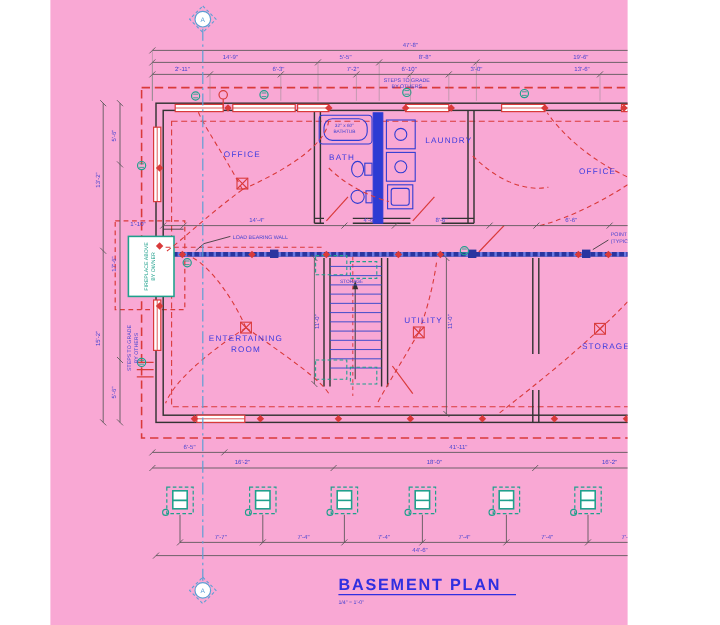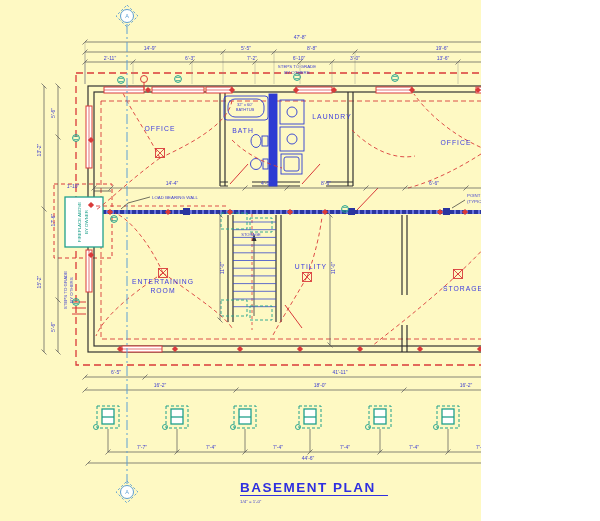--- a/index.html
+++ b/index.html
@@ -1,16 +1,16 @@
 <!DOCTYPE html>
 <html><head>
 <meta charset="utf-8">
 <style>
   html,body{margin:0;padding:0;background:#fff;}
-  .stage{position:relative;width:481px;height:521px;background:#fef9c3;overflow:hidden;}
+  .stage{position:relative;width:481px;height:521px;background:#f9a8d4;overflow:hidden;margin-left:42px;}
   svg{font-family:"Liberation Sans",sans-serif;}
   .dim{font-family:"Liberation Sans",sans-serif;font-size:5px;fill:#4343d0;text-anchor:middle;}
   .room{font-family:"Liberation Sans",sans-serif;font-size:6.8px;fill:#3a3ae0;letter-spacing:1px;text-anchor:middle;}
   .ann{font-family:"Liberation Sans",sans-serif;font-size:4.4px;fill:#4343d0;text-anchor:middle;}
   .annL{text-anchor:start;}
   .annT{fill:#1fa08c;}
   .small{font-size:4px;}
   .title{font-family:"Liberation Sans",sans-serif;font-size:13.5px;font-weight:bold;fill:#2f2fe0;letter-spacing:1.5px;}
   .marker{font-family:"Liberation Sans",sans-serif;font-size:5.5px;fill:#5d9fd4;text-anchor:middle;}
 </style>

